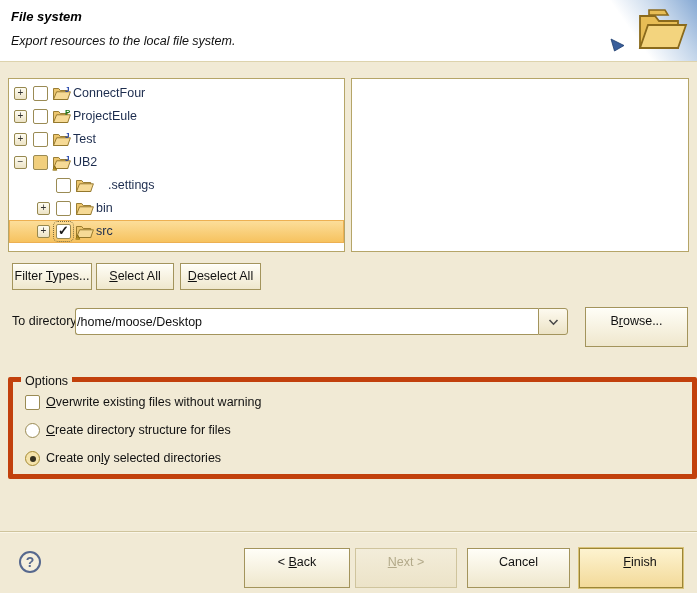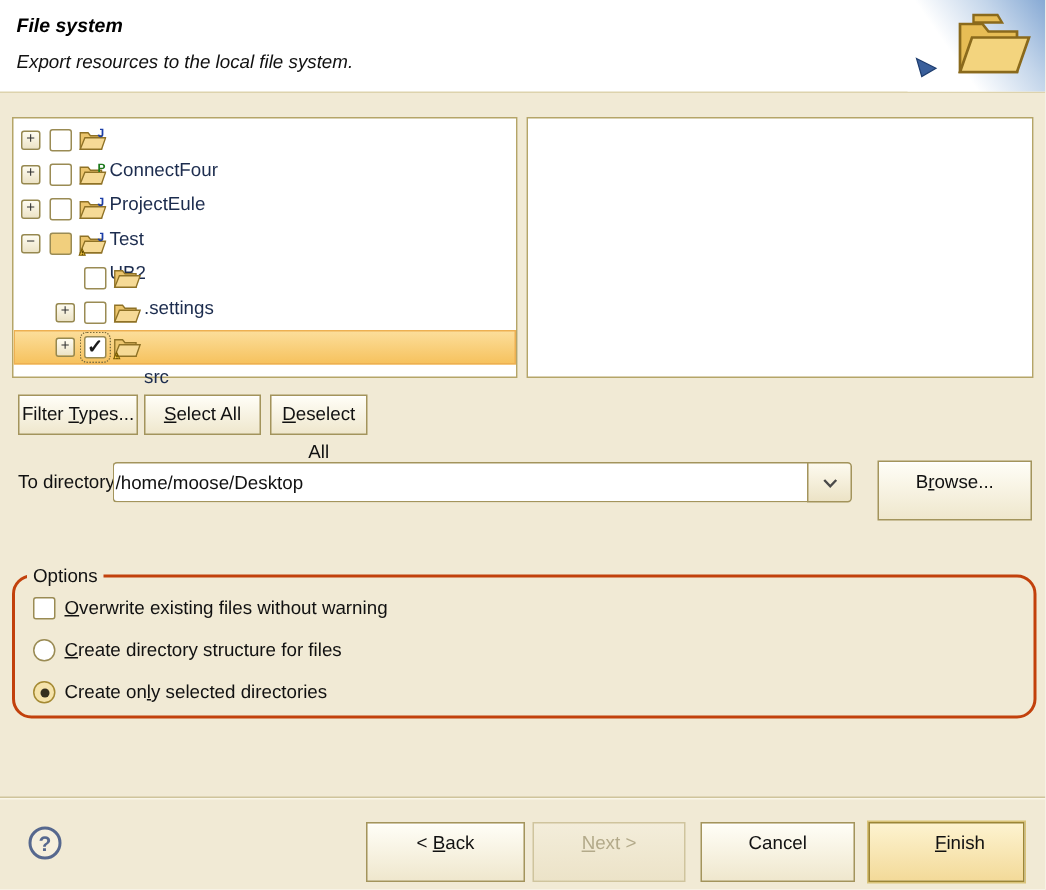--- a/index.html
+++ b/index.html
@@ -22,41 +22,41 @@
   #tree-rows{position:absolute;left:0;top:3px;right:0;}
   .trow{position:relative;height:23px;}
   .trow.sel{background:linear-gradient(#fcdf9d,#f6c15c);box-shadow:inset 0 0 0 1px #edb052;}
   .expander{position:absolute;top:5px;width:11px;height:11px;border:1px solid #96884f;border-radius:2px;
     background:linear-gradient(#fefcf1,#ece3c6);font-size:10px;line-height:10px;text-align:center;color:#333;}
   .cb{position:absolute;top:4px;width:13px;height:13px;border:1px solid #9a8b54;border-radius:2px;background:#fff;}
   .cb.grayed{background:#f1cf7d;}
   .cb.checked::after{content:"\2713";position:absolute;left:1px;top:-2px;font-size:13px;font-weight:bold;color:#1a1a1a;}
   .cb.focused{outline:1px dotted #7a6c3e;outline-offset:2px;}
   .ticon{position:absolute;top:3px;width:19px;height:17px;}
-  .tlabel{position:absolute;top:4px;font-size:12.5px;color:#1c2c4e;margin-top:20px;}
+  .tlabel{position:absolute;top:4px;font-size:12.5px;color:#1c2c4e;}
   
   .btn{position:absolute;box-sizing:border-box;border:1px solid #a3945c;border-radius:0;
     background:linear-gradient(#fffef7,#efe7cd);font-size:12.5px;color:#111;text-align:center;
     box-shadow:inset 0 1px 0 #ffffff;cursor:default;}
   .btn.h27{height:27px;line-height:25px;}
   .btn.h29{height:40px;line-height:27px;}
   .btn.default{background:linear-gradient(#fdf3d0,#f3da99);border-color:#9c8637;
     box-shadow:inset 0 1px 0 #fff3cf,0 0 0 1px #d9c379;padding-left:18px;}
   .btn.disabled{color:#b3aa8a;background:linear-gradient(#f3edda,#ece3c8);border-color:#cfc49d;box-shadow:none;}
   
   .dir-label{position:absolute;left:12px;top:314px;}
   .combo-field{position:absolute;left:75px;top:308px;width:463px;height:27px;box-sizing:border-box;
     border:1px solid #a3945c;border-right:none;border-radius:3px 0 0 3px;background:#fff;
     font-family:"Liberation Sans",sans-serif;font-size:12.5px;color:#111;padding:0 1px;outline:none;}
   .combo-arrow{position:absolute;left:538px;top:308px;width:30px;height:27px;box-sizing:border-box;
     border:1px solid #a3945c;border-radius:0 3px 3px 0;background:linear-gradient(#fdfaef,#ece3c6);
     text-align:center;}
   .combo-arrow svg{margin-top:10px;}
   
-  .group{position:absolute;left:8px;top:377px;width:679px;height:92px;border:2px solid #c2410c;border-radius:13px;margin-top:6px;}
+  .group{position:absolute;left:8px;top:377px;width:679px;height:92px;border:5px solid #c2410c;border-radius:2px;}
   .group-legend{position:absolute;left:8px;top:-8px;padding:0 4px;background:#f1ead5;color:#111;}
   .opt-cb{position:absolute;left:12px;width:13px;height:13px;border:1px solid #9a8b54;border-radius:2px;background:#fff;}
   .radio{position:absolute;left:12px;width:13px;height:13px;border:1px solid #9a8b54;border-radius:50%;background:#fff;}
   .radio.on{background:#f5e3ab;border-color:#a58a33;}
   .radio.on::after{content:"";position:absolute;left:3.5px;top:3.5px;width:6px;height:6px;border-radius:50%;background:#35301f;}
   .opt-label{position:absolute;left:33px;}
   
   .bottom-sep{position:absolute;left:0;top:531px;width:697px;height:0;border-top:1px solid #cfc49c;border-bottom:1px solid #faf6e8;}
   .help{position:absolute;left:19px;top:551px;width:22px;height:22px;box-sizing:border-box;border:2px solid #56688e;
     border-radius:50%;color:#56688e;font-weight:bold;font-size:14px;text-align:center;line-height:19px;background:#f5efdd;}
@@ -126,21 +126,21 @@
               <rect x="2.5" y="15.4" width="1" height="0.7" fill="#5a4300"></rect>
             </svg></span>
           <span class="tlabel" style="left:64px">UB2</span>
         </div>
         <div class="trow">
           <span class="cb unchecked" style="left:47px"></span>
           <span class="ticon" style="left:66px"><svg width="19" height="17" viewBox="0 0 19 17">
               <path d="M1.5 14.5 V3.5 h5.2 l1.6 2 h7.4 v9 z" fill="#ecc56d" stroke="#8f7226" stroke-width="0.9"></path>
               <path d="M4.6 6.8 h13.8 l-2.7 7.7 H1.5 z" fill="#f6da96" stroke="#8f7226" stroke-width="0.9"></path>
             </svg></span>
-          <span class="tlabel" style="left:87px">.settings</span>
+          <span class="tlabel" style="left:99px">.settings</span>
         </div>
         <div class="trow">
           <span class="expander" style="left:28px">+</span>
           <span class="cb unchecked" style="left:47px"></span>
           <span class="ticon" style="left:66px"><svg width="19" height="17" viewBox="0 0 19 17">
               <path d="M1.5 14.5 V3.5 h5.2 l1.6 2 h7.4 v9 z" fill="#ecc56d" stroke="#8f7226" stroke-width="0.9"></path>
               <path d="M4.6 6.8 h13.8 l-2.7 7.7 H1.5 z" fill="#f6da96" stroke="#8f7226" stroke-width="0.9"></path>
             </svg></span>
           <span class="tlabel" style="left:87px">bin</span>
         </div>
@@ -156,21 +156,21 @@
             </svg></span>
           <span class="tlabel" style="left:87px">src</span>
         </div>
       </div>
   </div>
 
   <div class="panel" id="right-panel"></div>
 
   <div class="btn h27" style="left:12px;top:263px;width:80px;">Filter <u>T</u>ypes...</div>
   <div class="btn h27" style="left:96px;top:263px;width:78px;"><u>S</u>elect All</div>
-  <div class="btn h27" style="left:180px;top:263px;width:65px;"><u>D</u>eselect All</div>
+  <div class="btn h27" style="left:180px;top:263px;width:81px;"><u>D</u>eselect All</div>
 
   <span class="dir-label">To directory:</span>
   <input class="combo-field" type="text" value="/home/moose/Desktop" style="">
   <div class="combo-arrow">
     <svg width="11" height="7" viewBox="0 0 11 7">
       <path d="M1.5 1 L5.5 5.2 L9.5 1" stroke="#4a4a4a" stroke-width="1.6" fill="none"></path>
     </svg>
   </div>
   <div class="btn h29" style="left:585px;top:307px;width:103px;">B<u>r</u>owse...</div>
 

